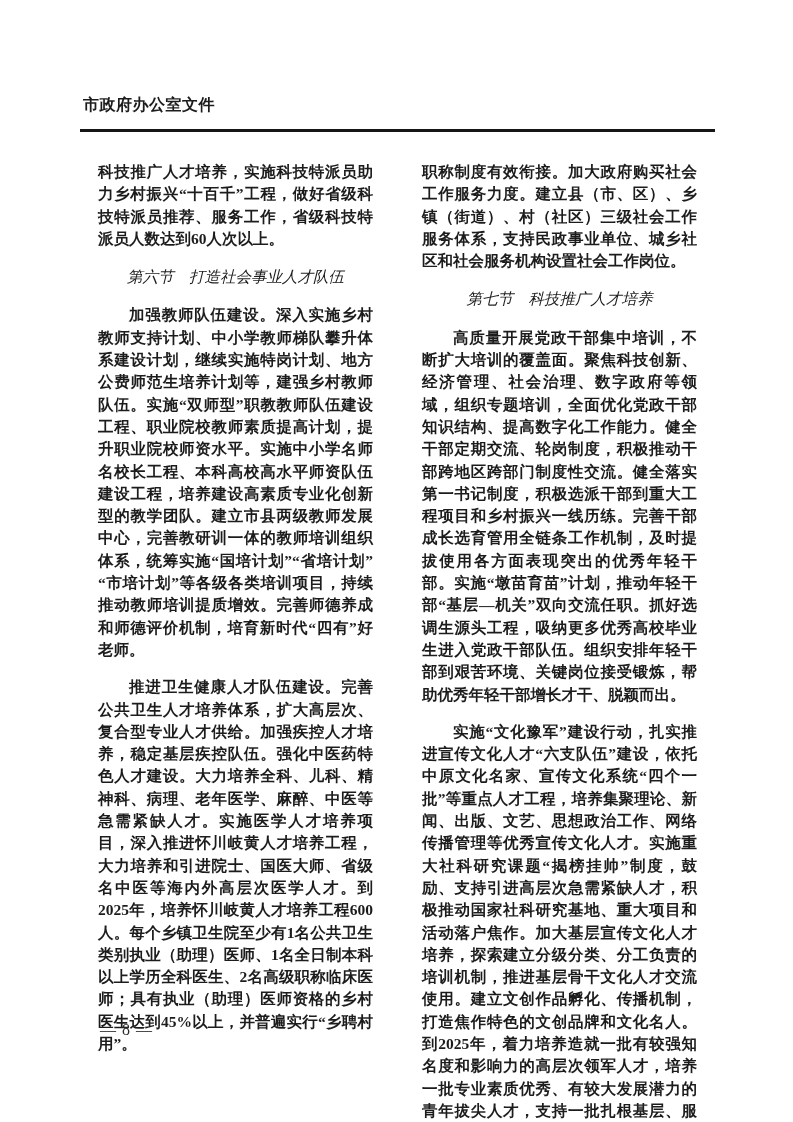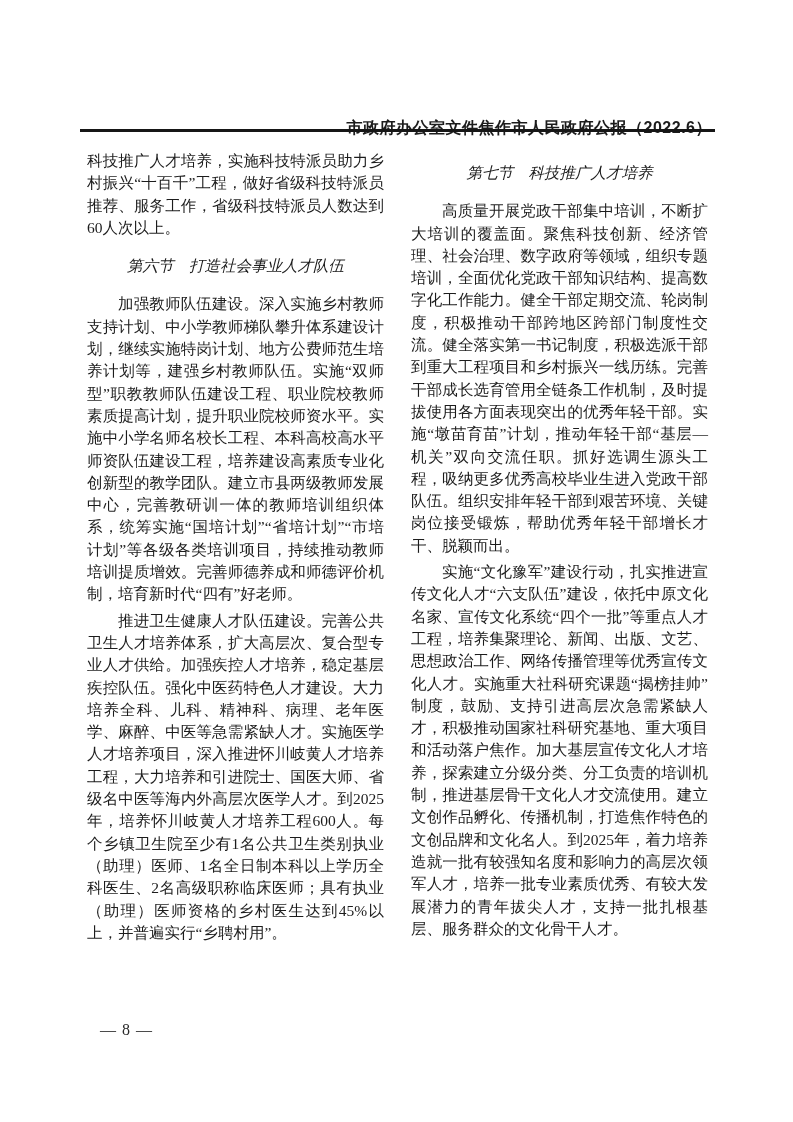--- a/index.html
+++ b/index.html
@@ -11,25 +11,25 @@
     position: relative;
     width: 793px;
     height: 1122px;
     background: #ffffff;
     color: #1c1c1c;
     font-family: "Liberation Serif", "DejaVu Serif", serif;
     overflow: hidden;
   }
   .page-header {
     position: absolute;
-    top: 118px;
+    top: 95px;
     left: 83px;
     width: 629px;
     display: flex;
-    justify-content: flex-end;
+    justify-content: flex-start;
     align-items: baseline;
     font-family: "Liberation Sans", "DejaVu Sans", sans-serif;
     font-weight: bold;
     font-size: 16px;
     letter-spacing: 0.5px;
     white-space: nowrap;
   }
   .header-rule {
     position: absolute;
     top: 129px;
@@ -47,22 +47,23 @@
     gap: 19px;
   }
   .col {
     width: 305px;
     font-size: 15.5px;
     line-height: 22.3px;
     text-align: justify;
     text-justify: inter-character;
   }
   .col p {
-    margin: 4px;
+    margin: 15px;
     text-indent: 2em;
+    font-weight: bold;
   }
   .col p.continuation {
     text-indent: 0;
   }
   .section-heading {
     margin: 16px;
     font-size: 15.5px;
     line-height: 22.3px;
     font-weight: normal;
     font-style: italic;
@@ -78,35 +79,35 @@
     color: #2a2a2a;
   }
 </style>
 </head>
 <body>
 
 <div class="page">
 
   <div class="page-header">
     <span>市政府办公室文件</span>
-    <span>焦作市人民政府公报（2022.6）</span>
   </div>
 
   <div class="header-rule"></div>
 
   <div class="columns">
 
     <div class="col">
       <p class="continuation">科技推广人才培养，实施科技特派员助力乡村振兴“十百千”工程，做好省级科技特派员推荐、服务工作，省级科技特派员人数达到60人次以上。</p>
       <h3 class="section-heading">第六节　打造社会事业人才队伍</h3>
       <p>加强教师队伍建设。深入实施乡村教师支持计划、中小学教师梯队攀升体系建设计划，继续实施特岗计划、地方公费师范生培养计划等，建强乡村教师队伍。实施“双师型”职教教师队伍建设工程、职业院校教师素质提高计划，提升职业院校师资水平。实施中小学名师名校长工程、本科高校高水平师资队伍建设工程，培养建设高素质专业化创新型的教学团队。建立市县两级教师发展中心，完善教研训一体的教师培训组织体系，统筹实施“国培计划”“省培计划”“市培计划”等各级各类培训项目，持续推动教师培训提质增效。完善师德养成和师德评价机制，培育新时代“四有”好老师。</p>
       <p>推进卫生健康人才队伍建设。完善公共卫生人才培养体系，扩大高层次、复合型专业人才供给。加强疾控人才培养，稳定基层疾控队伍。强化中医药特色人才建设。大力培养全科、儿科、精神科、病理、老年医学、麻醉、中医等急需紧缺人才。实施医学人才培养项目，深入推进怀川岐黄人才培养工程，大力培养和引进院士、国医大师、省级名中医等海内外高层次医学人才。到2025年，培养怀川岐黄人才培养工程600人。每个乡镇卫生院至少有1名公共卫生类别执业（助理）医师、1名全日制本科以上学历全科医生、2名高级职称临床医师；具有执业（助理）医师资格的乡村医生达到45%以上，并普遍实行“乡聘村用”。</p>
     </div>
 
     <div class="col">
+      <p class="continuation">职称制度有效衔接。加大政府购买社会工作服务力度。建立县（市、区）、乡镇（街道）、村（社区）三级社会工作服务体系，支持民政事业单位、城乡社区和社会服务机构设置社会工作岗位。</p>
       <h3 class="section-heading">第七节　科技推广人才培养</h3>
       <p>高质量开展党政干部集中培训，不断扩大培训的覆盖面。聚焦科技创新、经济管理、社会治理、数字政府等领域，组织专题培训，全面优化党政干部知识结构、提高数字化工作能力。健全干部定期交流、轮岗制度，积极推动干部跨地区跨部门制度性交流。健全落实第一书记制度，积极选派干部到重大工程项目和乡村振兴一线历练。完善干部成长选育管用全链条工作机制，及时提拔使用各方面表现突出的优秀年轻干部。实施“墩苗育苗”计划，推动年轻干部“基层—机关”双向交流任职。抓好选调生源头工程，吸纳更多优秀高校毕业生进入党政干部队伍。组织安排年轻干部到艰苦环境、关键岗位接受锻炼，帮助优秀年轻干部增长才干、脱颖而出。</p>
       <p>实施“文化豫军”建设行动，扎实推进宣传文化人才“六支队伍”建设，依托中原文化名家、宣传文化系统“四个一批”等重点人才工程，培养集聚理论、新闻、出版、文艺、思想政治工作、网络传播管理等优秀宣传文化人才。实施重大社科研究课题“揭榜挂帅”制度，鼓励、支持引进高层次急需紧缺人才，积极推动国家社科研究基地、重大项目和活动落户焦作。加大基层宣传文化人才培养，探索建立分级分类、分工负责的培训机制，推进基层骨干文化人才交流使用。建立文创作品孵化、传播机制，打造焦作特色的文创品牌和文化名人。到2025年，着力培养造就一批有较强知名度和影响力的高层次领军人才，培养一批专业素质优秀、有较大发展潜力的青年拔尖人才，支持一批扎根基层、服务群众的文化骨干人才。</p>
     </div>
 
   </div>
 
   <div class="page-footer">— 8 —</div>
 
 </div>

